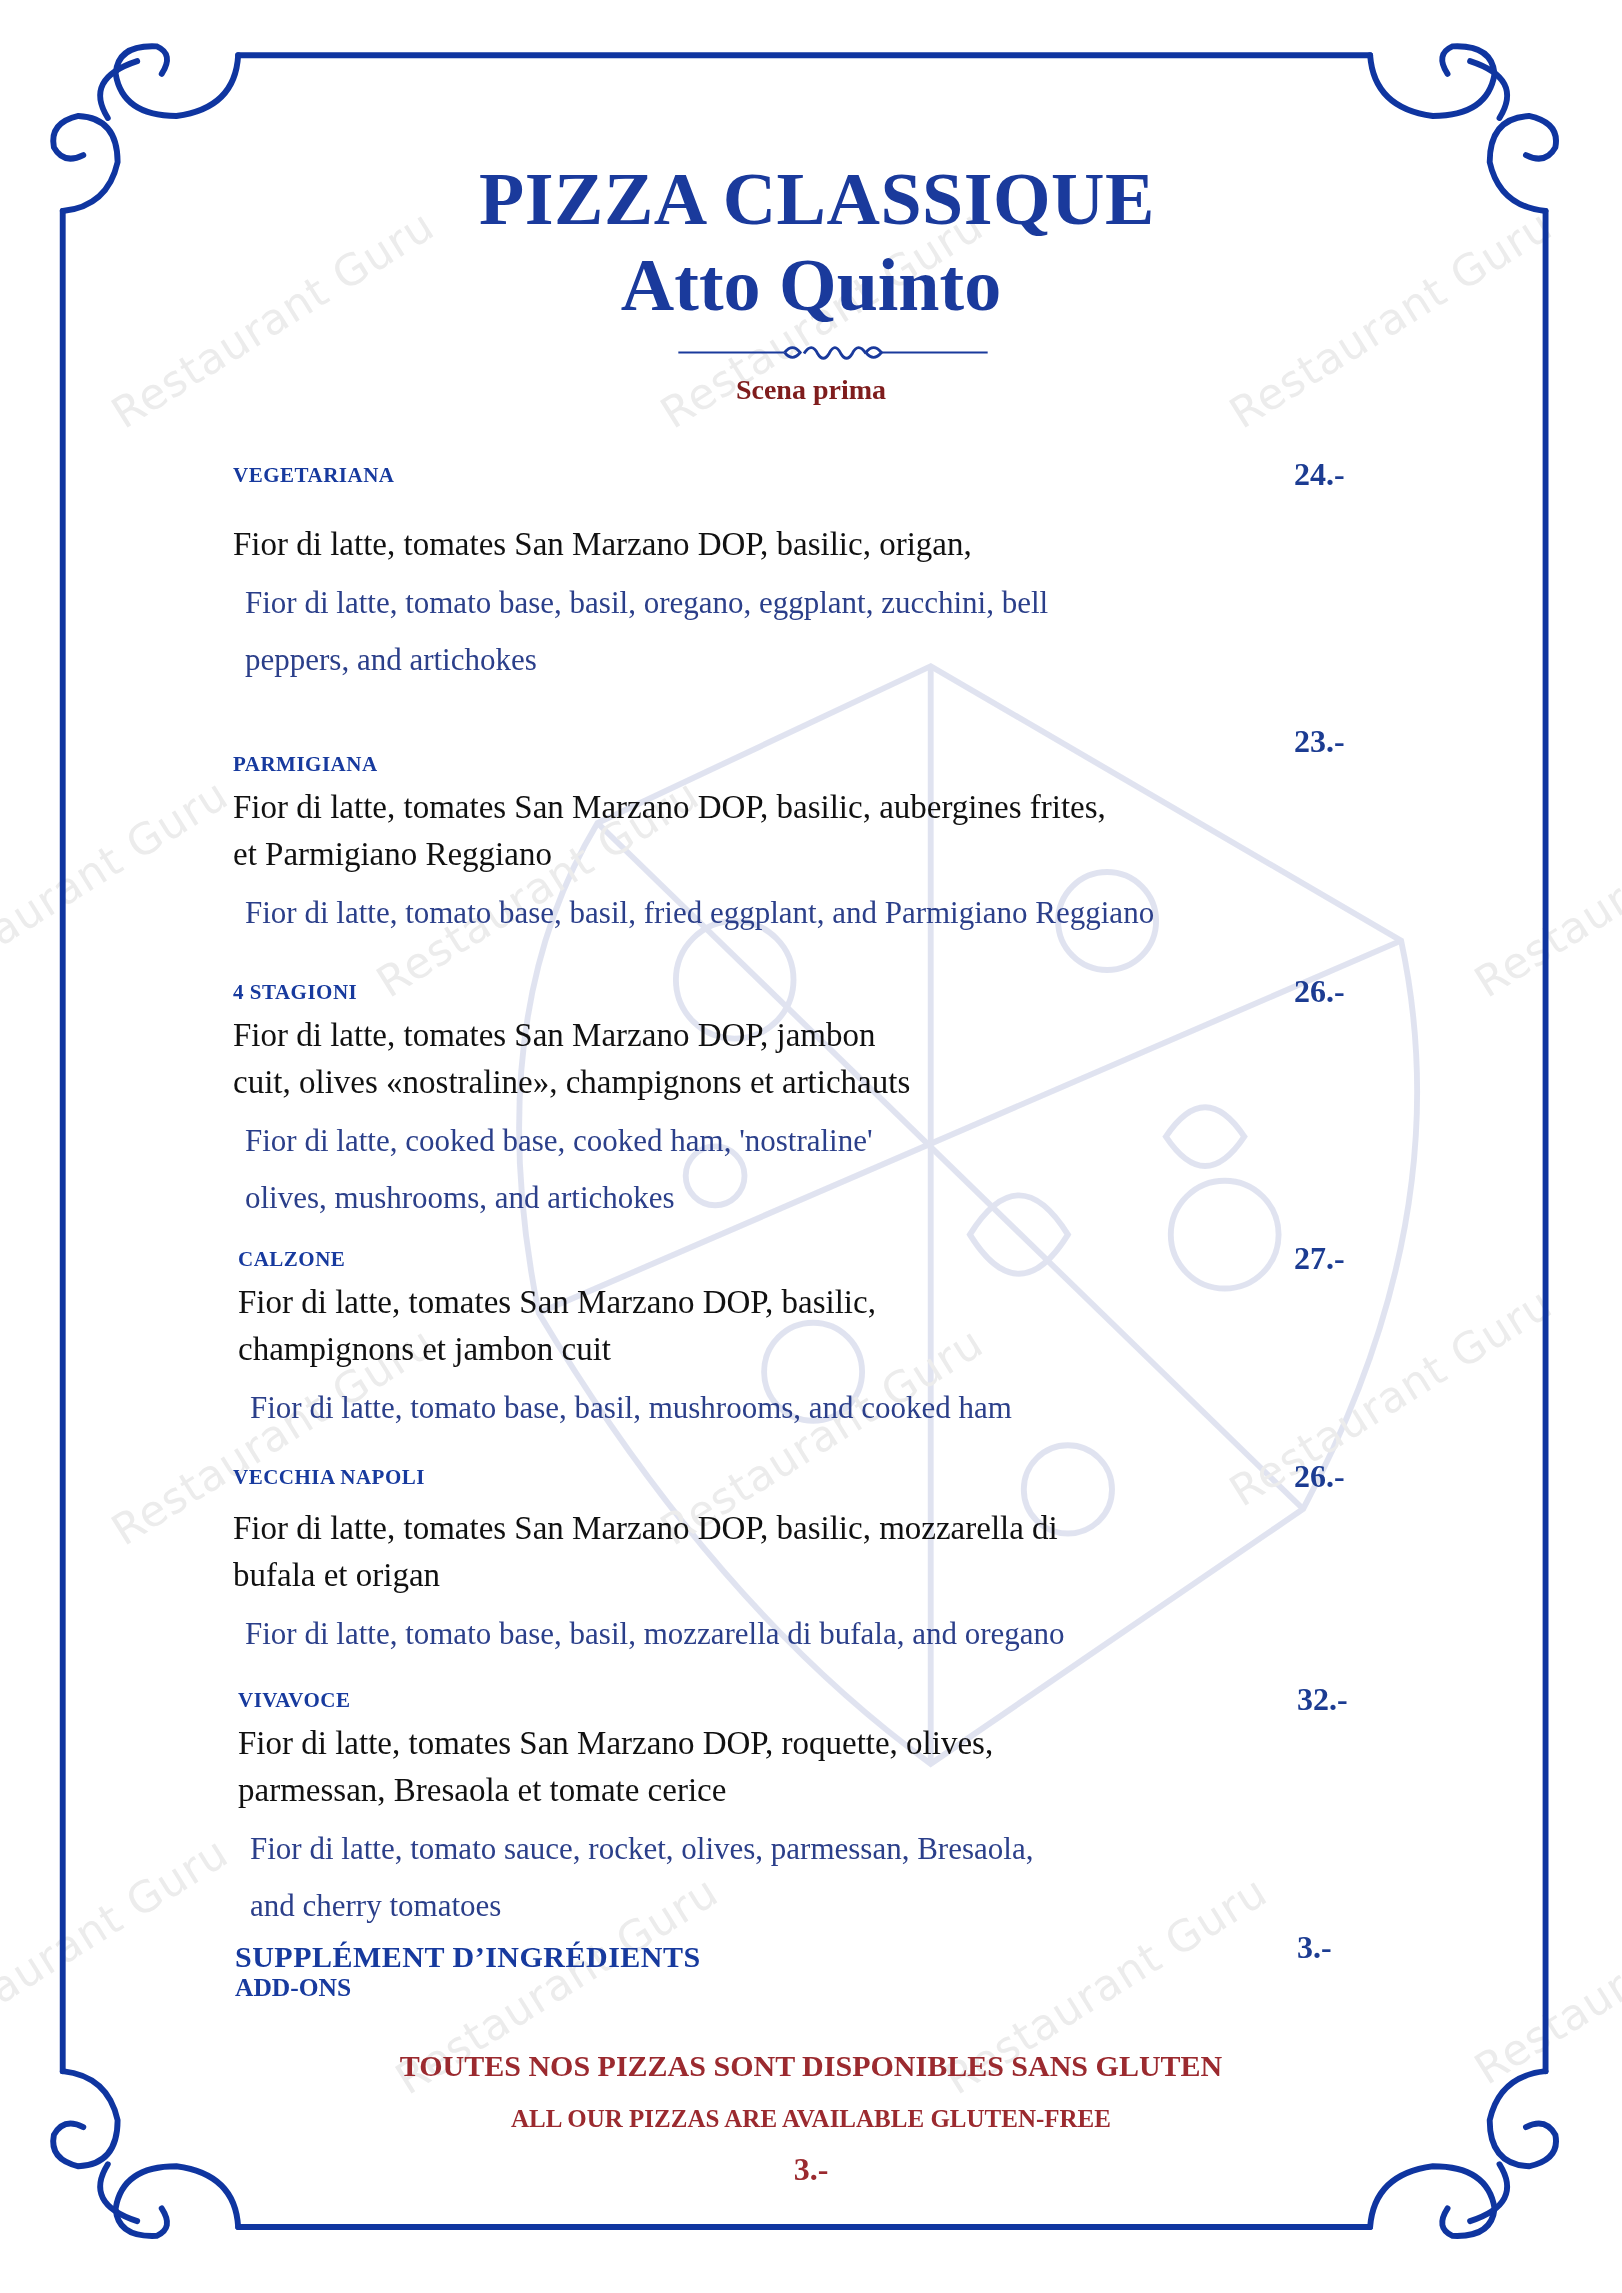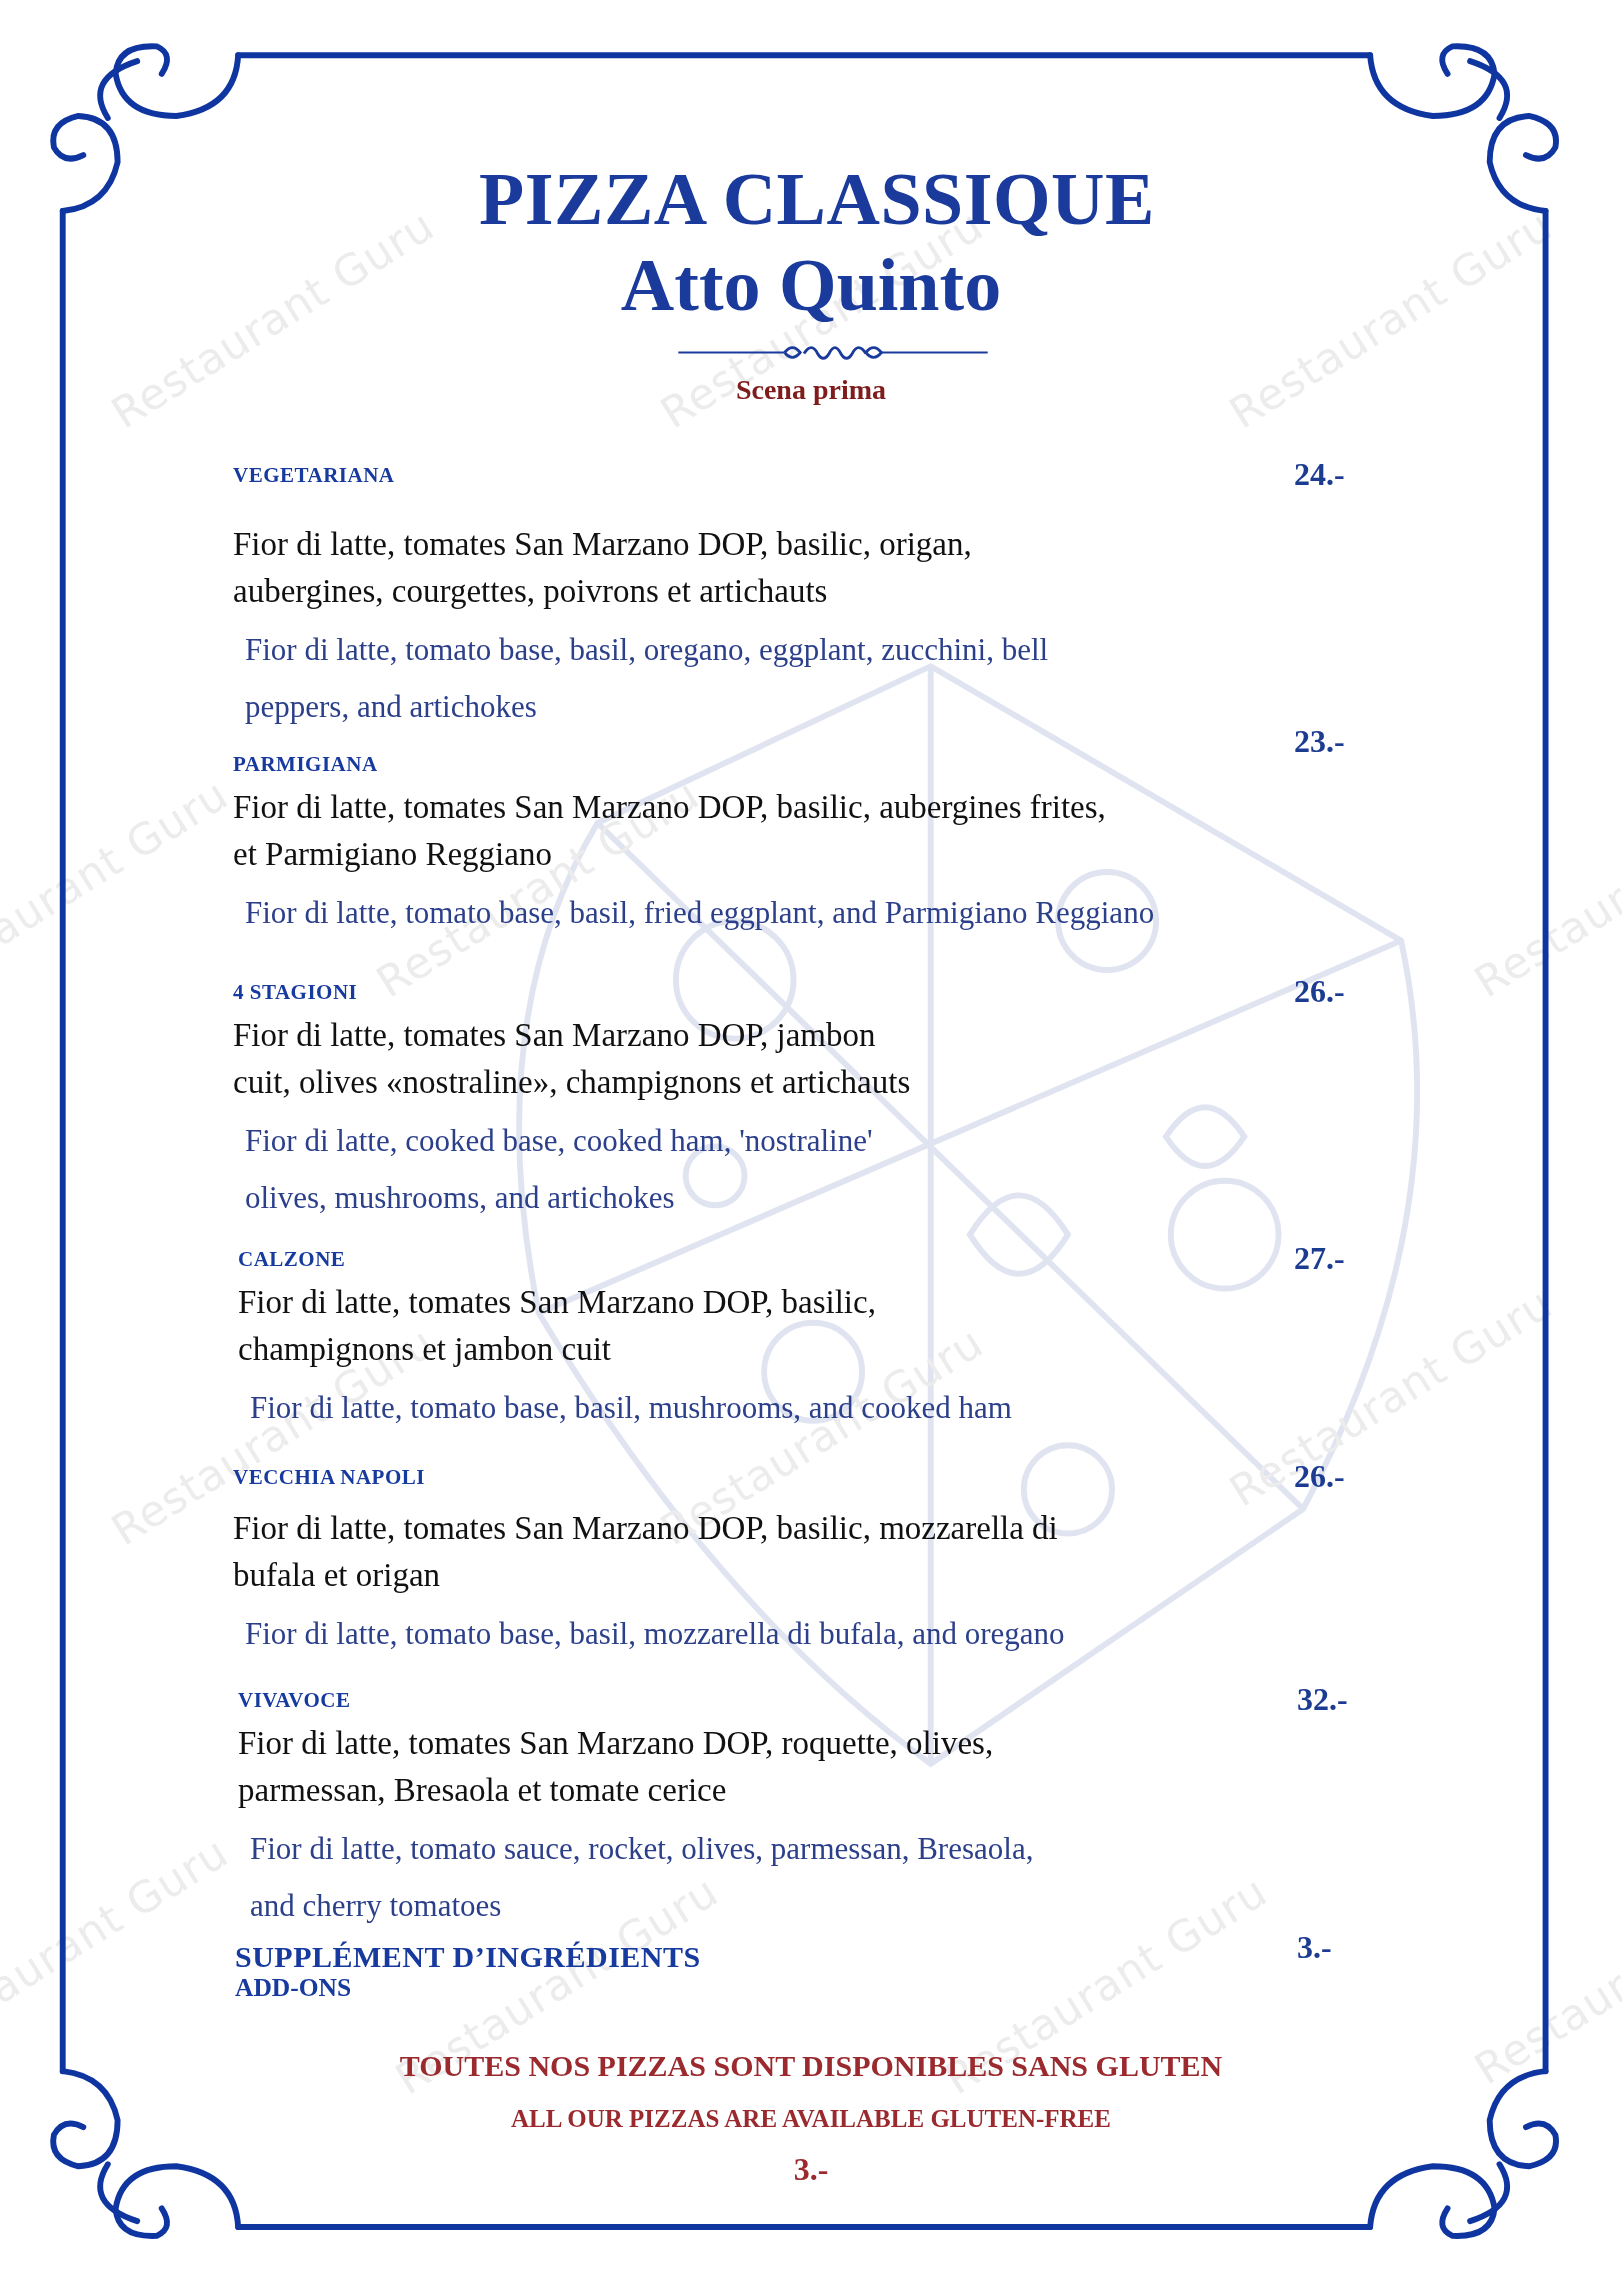--- a/index.html
+++ b/index.html
@@ -102,21 +102,20 @@
   <path d="M110 15 q8 -10 16 0 q-8 10 -16 0"></path>
   <path d="M130 16 q8 -12 14 0 q6 10 12 0 q6 -12 12 0 q6 10 12 0 q6 -12 14 0"></path>
   <path d="M194 15 q8 -10 16 0 q-8 10 -16 0"></path>
 </svg>
 <div class="scene">Scena prima</div>
 
 <div class="item" style="top:456px;">
   <p class="item-name">VEGETARIANA</p>
   <div style="height:25.5px"></div>
   <p class="fr">Fior di latte, tomates San Marzano DOP, basilic, origan,</p>
-  <p class="fr">aubergines, courgettes, poivrons et artichauts</p>
   <p class="en">Fior di latte, tomato base, basil, oregano, eggplant, zucchini, bell</p>
   <p class="en">peppers, and artichokes</p>
 </div>
 <div class="price" style="top:456px;">24.-</div>
 
 <div class="item" style="top:745px;">
   <p class="item-name">PARMIGIANA</p>
   <p class="fr">Fior di latte, tomates San Marzano DOP, basilic, aubergines frites,</p>
   <p class="fr">et Parmigiano Reggiano</p>
   <p class="en">Fior di latte, tomato base, basil, fried eggplant, and Parmigiano Reggiano</p>

